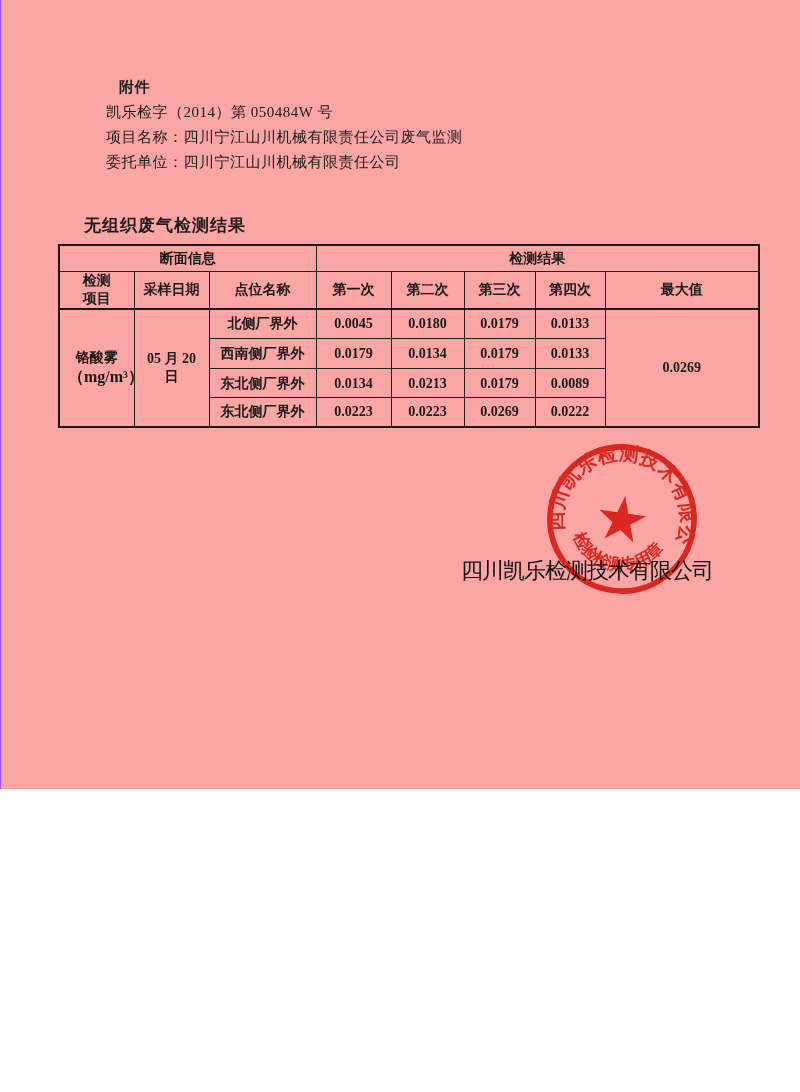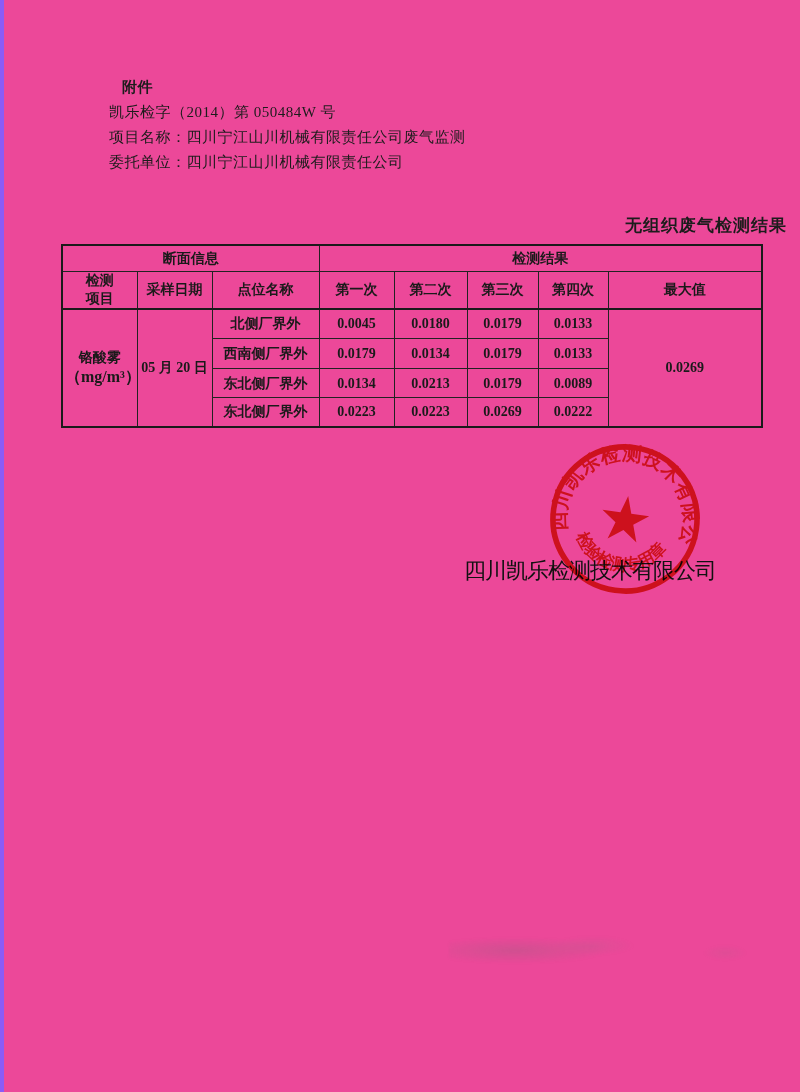--- a/index.html
+++ b/index.html
@@ -4,45 +4,45 @@
 <style>
   * { margin: 0; padding: 0; box-sizing: border-box; }
   html, body { background: #ffffff; }
   body {
     font-family: "Liberation Serif", "DejaVu Serif", serif;
     color: #1c1c1c;
   }
   .page {
     position: relative;
     width: 800px;
-    height: 1092px;
-    background: #ec4899;
+    height: 789px;
+    background: #fca5a5;
     overflow: hidden;
-    border-left: 4px solid #8b5cf6;
+    border-left: 1px solid #8b5cf6;
   }
 
   
   .doc-header {
     position: absolute;
     left: 105px;
     top: 75px;
     font-size: 15px;
     line-height: 25px;
     letter-spacing: 0.5px;
     white-space: nowrap;
   }
   .doc-header .attachment { font-weight: bold; margin-left: 13px; }
 
   
   .table-title {
     position: absolute;
     left: 57px;
     top: 214px;
     width: 700px;
-    text-align: right;
+    text-align: left;
     transform: translateX(26px);
     font-size: 17px;
     font-weight: bold;
     letter-spacing: 1px;
   }
 
   
   .results-table {
     position: absolute;
     left: 57px;
@@ -51,21 +51,21 @@
     border-collapse: collapse;
     table-layout: fixed;
     font-size: 14px;
     font-weight: bold;
     color: #1a1a1a;
   }
   .results-table td {
     border: 1px solid #222;
     text-align: center;
     vertical-align: middle;
-    padding: 0 2px;
+    padding: 0 8px;
     line-height: 1.25;
   }
   .results-table { border: 2px solid #1a1a1a; }
   .results-table tr.group-row td { border-bottom: 1px solid #222; }
   .results-table tr.col-row td { border-bottom: 2px solid #1a1a1a; }
   .two-line-head { display: inline-block; max-width: 33px; line-height: 1.3; text-align: center; }
   .item-unit { font-size: 16px; }
 
   
   .seal {

